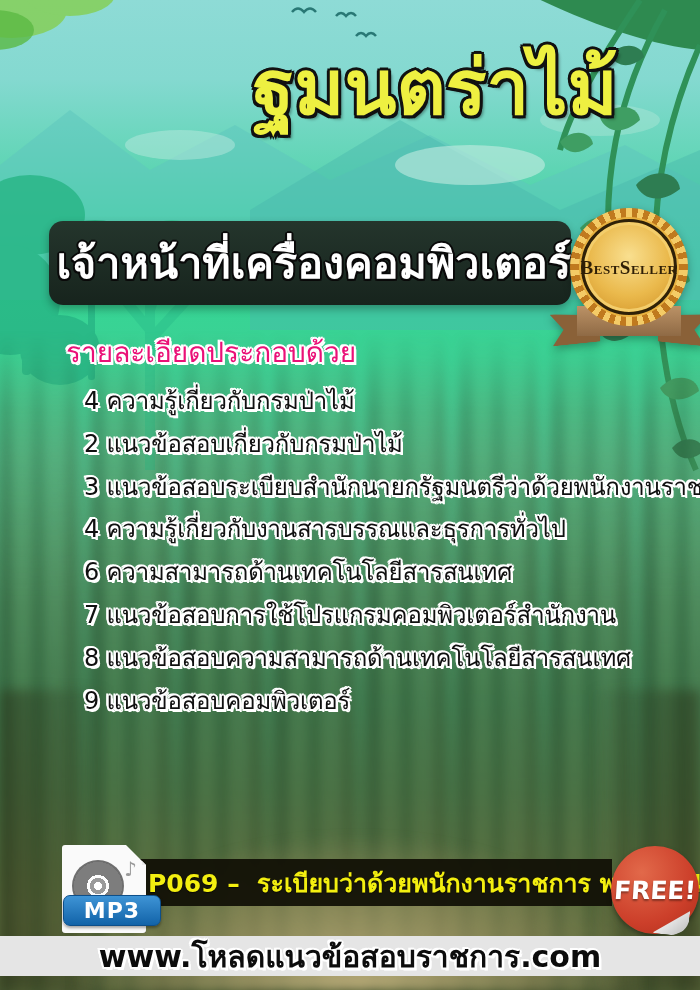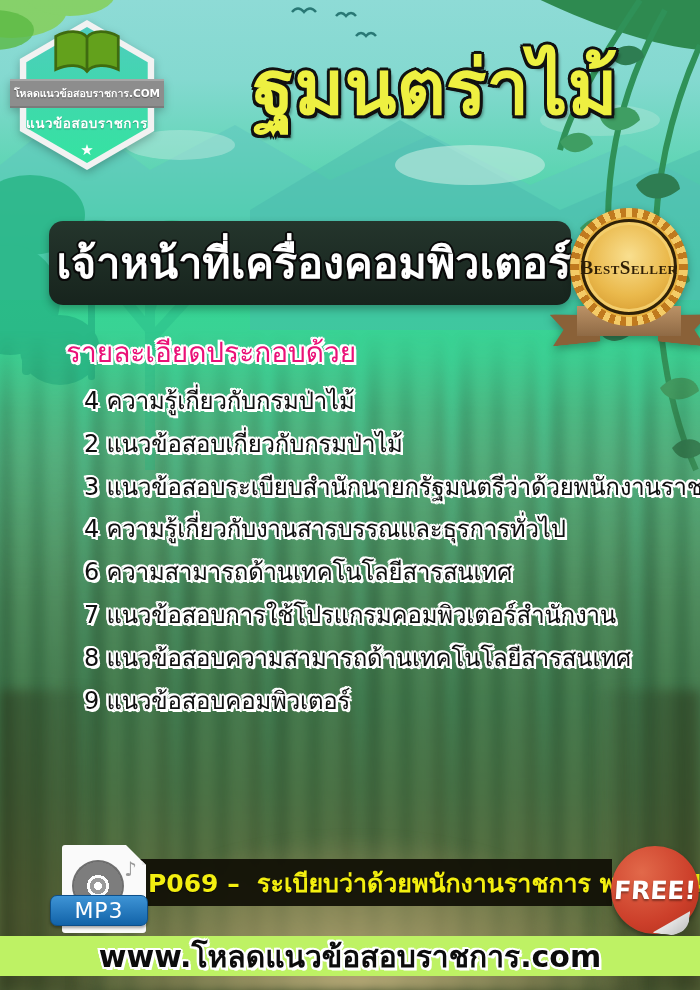--- a/index.html
+++ b/index.html
@@ -111,40 +111,40 @@
 
   .mp3-icon { position:absolute; left:46px; top:845px; width:106px; height:92px; z-index:4; }
   .mp3-file { position:absolute; left:16px; top:0; width:84px; height:88px; background:#fafafa;
     border-radius:3px; clip-path:polygon(0 0, calc(100% - 20px) 0, 100% 20px, 100% 100%, 0 100%);
     box-shadow:0 2px 4px rgba(0,0,0,.35); }
   .mp3-fold { position:absolute; left:80px; top:0; width:20px; height:20px;
     background:linear-gradient(225deg,#bfbfbf 0 50%,#ececec 50% 100%); }
   .mp3-disc { position:absolute; left:26px; top:15px; width:52px; height:52px; border-radius:50%;
     background:radial-gradient(circle,#fff 0 4px,#9a9a9a 4px 8px,#fdfdfd 8px 11px,#7d7d7d 11px 24px,#6e6e6e 24px 26px); }
   .mp3-note { position:absolute; left:78px; top:12px; color:#9a9a9a; font-size:20px; font-weight:bold; }
-  .mp3-ribbon { position:absolute; left:4px; top:50px; width:98px; height:31px;
+  .mp3-ribbon { position:absolute; left:17px; top:50px; width:98px; height:31px;
     background:linear-gradient(to bottom,#3e94d6,#1263a8); border:1px solid #0d4f8a; border-radius:7px;
     display:flex; align-items:center; justify-content:center;
-    color:#fff; font-size:22px; font-weight:normal; letter-spacing:1px;
+    color:#fff; font-size:22px; font-weight:bold; letter-spacing:1px;
     box-shadow:0 2px 3px rgba(0,0,0,.35); }
 
   .free-sticker { position:absolute; left:611px; top:846px; width:88px; height:88px; z-index:4;
     border-radius:50%;
     background:radial-gradient(circle at 35% 30%,#e2694a 0%,#cc3f2a 60%,#ad2d1a 100%);
     box-shadow:0 3px 5px rgba(0,0,0,.35);
     display:flex; align-items:center; justify-content:center; overflow:visible; }
   .free-sticker span { color:#fff; font-size:25px; font-weight:800; transform:skewX(-4deg);
     text-shadow:0 2px 2px rgba(0,0,0,.35); }
   .free-peel { position:absolute; right:10px; bottom:-1px; width:36px; height:26px;
     background:linear-gradient(135deg,#ffffff 0%,#e8e8e8 45%,#b9b9b9 100%);
     clip-path:polygon(0 100%,100% 0,100% 70%,60% 100%);
     border-radius:0 0 18px 4px; transform:rotate(6deg); }
 
   .site-bar { position:absolute; left:0; right:0; top:936px; height:40px; z-index:5;
-    background:#bef264; display:flex; align-items:center; justify-content:center; }
+    background:#e5e5e5; display:flex; align-items:center; justify-content:center; }
   .site-bar span { color:#0c0c0c; font-size:30px; font-weight:bold; white-space:nowrap; }
 </style>
 </head>
 <body>
 
 <div class="poster">
 
   <div class="bg-base"></div>
 
   <svg class="bg-art" width="700" height="560" viewBox="0 0 700 560">
@@ -204,35 +204,20 @@
       <path d="M610,55 c12,-14 32,-11 34,2 c-15,13 -28,9 -34,-2 z" fill="#2e7d52"></path>
       <path d="M560,142 c12,-14 31,-11 33,2 c-15,13 -27,9 -33,-2 z"></path>
       <path d="M672,448 c12,-14 30,-10 32,3 c-15,12 -26,8 -32,-3 z" fill="#2e7d52"></path>
     </g>
   </svg>
 
   <div class="bg-forest"></div>
   <div class="bg-sides"></div>
   <div class="bg-path"></div>
 
-  <div class="hex-badge">
-    <div class="hex outer"></div>
-    <div class="hex inner"></div>
-    <div class="book-icon">
-      <svg width="72" height="46" viewBox="0 0 76 50">
-        <path d="M4,8 C16,1 32,1 38,9 C44,1 60,1 72,8 L72,44 C60,38 44,38 38,46 C32,38 16,38 4,44 Z" fill="#63a11c" stroke="#3f6b10" stroke-width="3"></path>
-        <path d="M38,9 L38,46" stroke="#3f6b10" stroke-width="3"></path>
-      </svg>
-    </div>
-    <div class="hex-band">
-      <span>โหลดแนวข้อสอบราชการ.COM</span>
-    </div>
-    <div class="hex-subtitle">แนวข้อสอบราชการ</div>
-    <div class="hex-star">★</div>
-  </div>
 
   <h1 class="main-title">ฐมนตร่าไม้</h1>
 
   <div class="position-banner">
     <span class="ob">เจ้าหน้าที่เครื่องคอมพิวเตอร์</span>
   </div>
 
   <div class="seal">
     <div class="ribbon">
       <div class="rib-left"></div>

